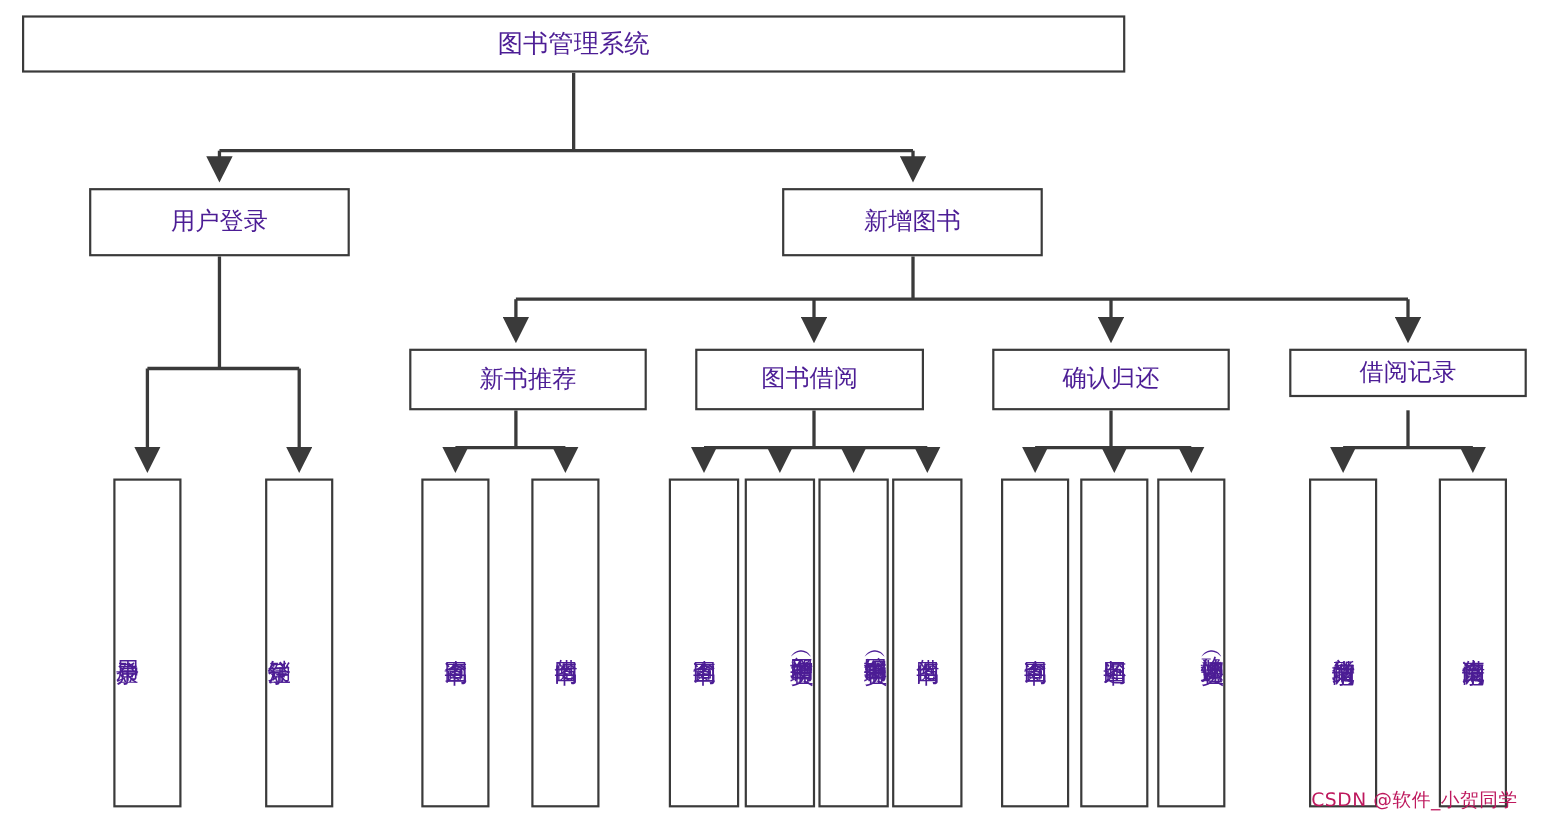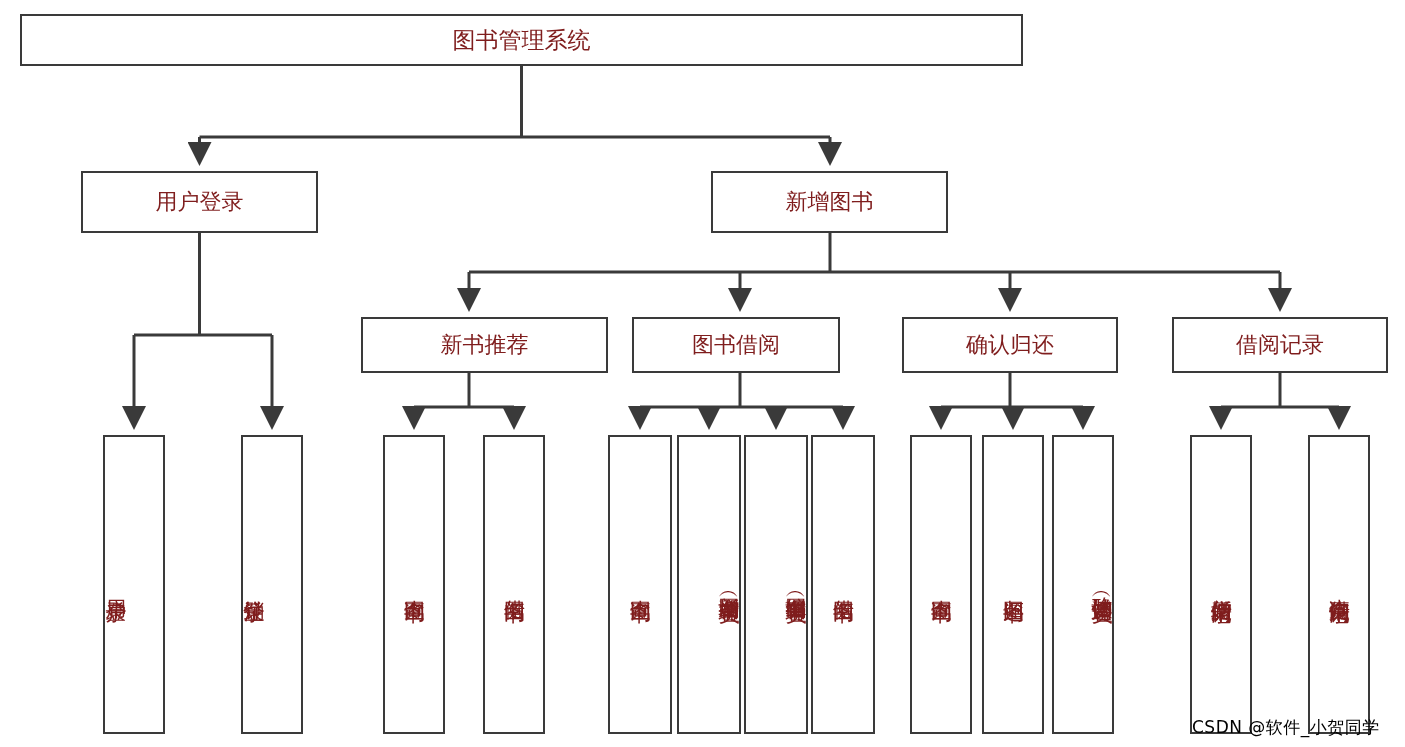--- a/index.html
+++ b/index.html
@@ -20,21 +20,21 @@
     left: 0; top: 0;
     width: 1405px;
     height: 747px;
     pointer-events: none;
   }
   .node {
     position: absolute;
     box-sizing: border-box;
     border: 2px solid #3a3a3a;
     background: #ffffff;
-    color: #7f1d1d;
+    color: #4c1d95;
     display: flex;
     align-items: center;
     justify-content: center;
     text-align: center;
     line-height: 1.0;
   }
   .node.h {
     font-size: 22px;
   }
   .node.title {
@@ -114,36 +114,36 @@
     </g>
   </svg>
 
   <div class="node title" style="left: 20px; top: 14px; width: 1003px; height: 52px;">图书管理系统</div>
 
   <div id="level1-host">
       <div class="node h" style="left: 81px; top: 171px; width: 237px; height: 62px;">用户登录</div>
       <div class="node h" style="left: 711px; top: 171px; width: 237px; height: 62px;">新增图书</div>
     </div>
   <div id="level2-host">
-      <div class="node h" style="left: 361px; top: 317px; width: 247px; height: 56px; font-family: Liberation Serif, serif;">新书推荐</div>
+      <div class="node h" style="left: 372px; top: 317px; width: 216px; height: 56px; font-family: Liberation Serif, serif;">新书推荐</div>
       <div class="node h" style="left: 632px; top: 317px; width: 208px; height: 56px;">图书借阅</div>
       <div class="node h" style="left: 902px; top: 317px; width: 216px; height: 56px;">确认归还</div>
-      <div class="node h" style="left: 1172px; top: 317px; width: 216px; height: 56px;">借阅记录</div>
+      <div class="node h" style="left: 1172px; top: 317px; width: 216px; height: 44px;">借阅记录</div>
     </div>
   <div id="leaves-host">
       <div class="node v valign-end" style="left: 103px; top: 435px; width: 62px; height: 299px;">用户登录</div>
       <div class="node v valign-end" style="left: 241px; top: 435px; width: 62px; height: 299px;">注销登录</div>
       <div class="node v valign-center" style="left: 383px; top: 435px; width: 62px; height: 299px;">查询图书</div>
       <div class="node v valign-center" style="left: 483px; top: 435px; width: 62px; height: 299px;">借阅图书</div>
       <div class="node v valign-center" style="left: 608px; top: 435px; width: 64px; height: 299px;">查询图书</div>
       <div class="node v valign-start" style="left: 677px; top: 435px; width: 64px; height: 299px;">新增图书（管理员）</div>
       <div class="node v valign-start" style="left: 744px; top: 435px; width: 64px; height: 299px;">编辑图书（管理员）</div>
       <div class="node v valign-center" style="left: 811px; top: 435px; width: 64px; height: 299px;">借阅图书</div>
       <div class="node v valign-center" style="left: 910px; top: 435px; width: 62px; height: 299px;">查询图书</div>
       <div class="node v valign-center" style="left: 982px; top: 435px; width: 62px; height: 299px;">归还图书</div>
       <div class="node v valign-start" style="left: 1052px; top: 435px; width: 62px; height: 299px;">确认归还（管理员）</div>
       <div class="node v valign-center" style="left: 1190px; top: 435px; width: 62px; height: 299px;">新增借阅记录</div>
       <div class="node v valign-center" style="left: 1308px; top: 435px; width: 62px; height: 299px;">查询借阅记录</div>
     </div>
 
-  <div class="watermark" style="left: 1192px; top: 716px; color: #000000;">CSDN @软件_小贺同学</div>
+  <div class="watermark" style="left: 1192px; top: 716px; color: #be185d;">CSDN @软件_小贺同学</div>
 
 </div>
 
 </body></html>

